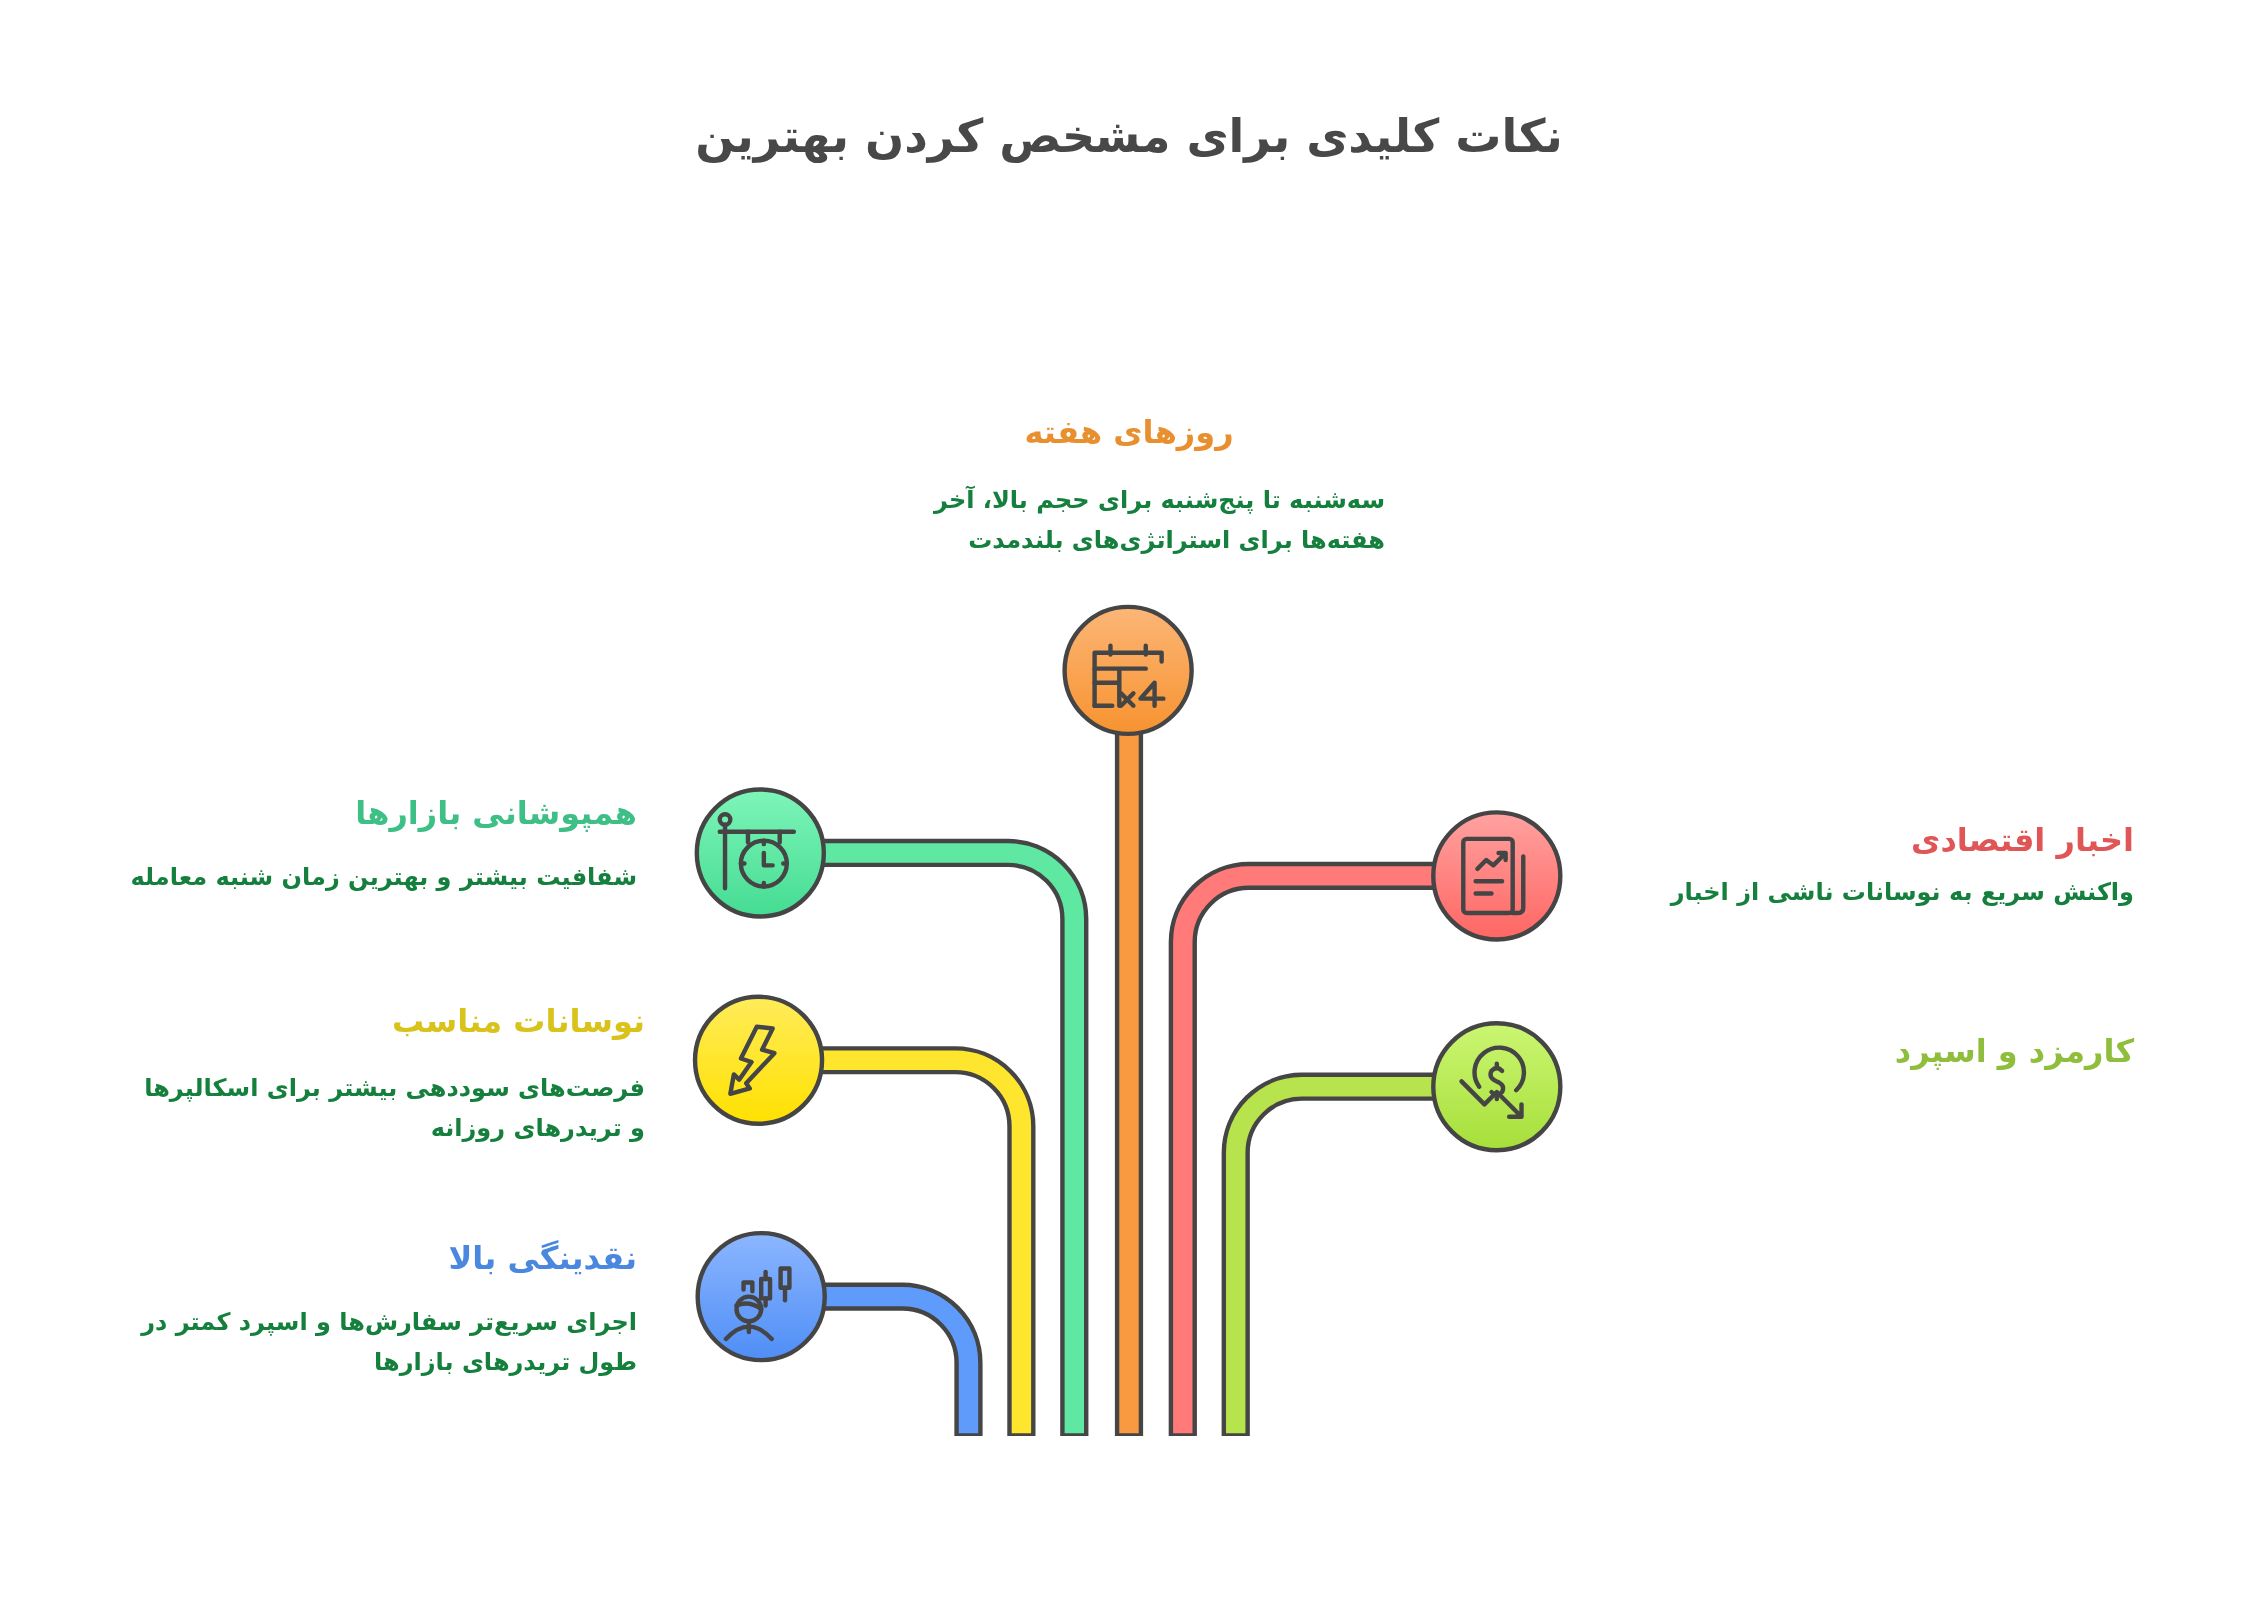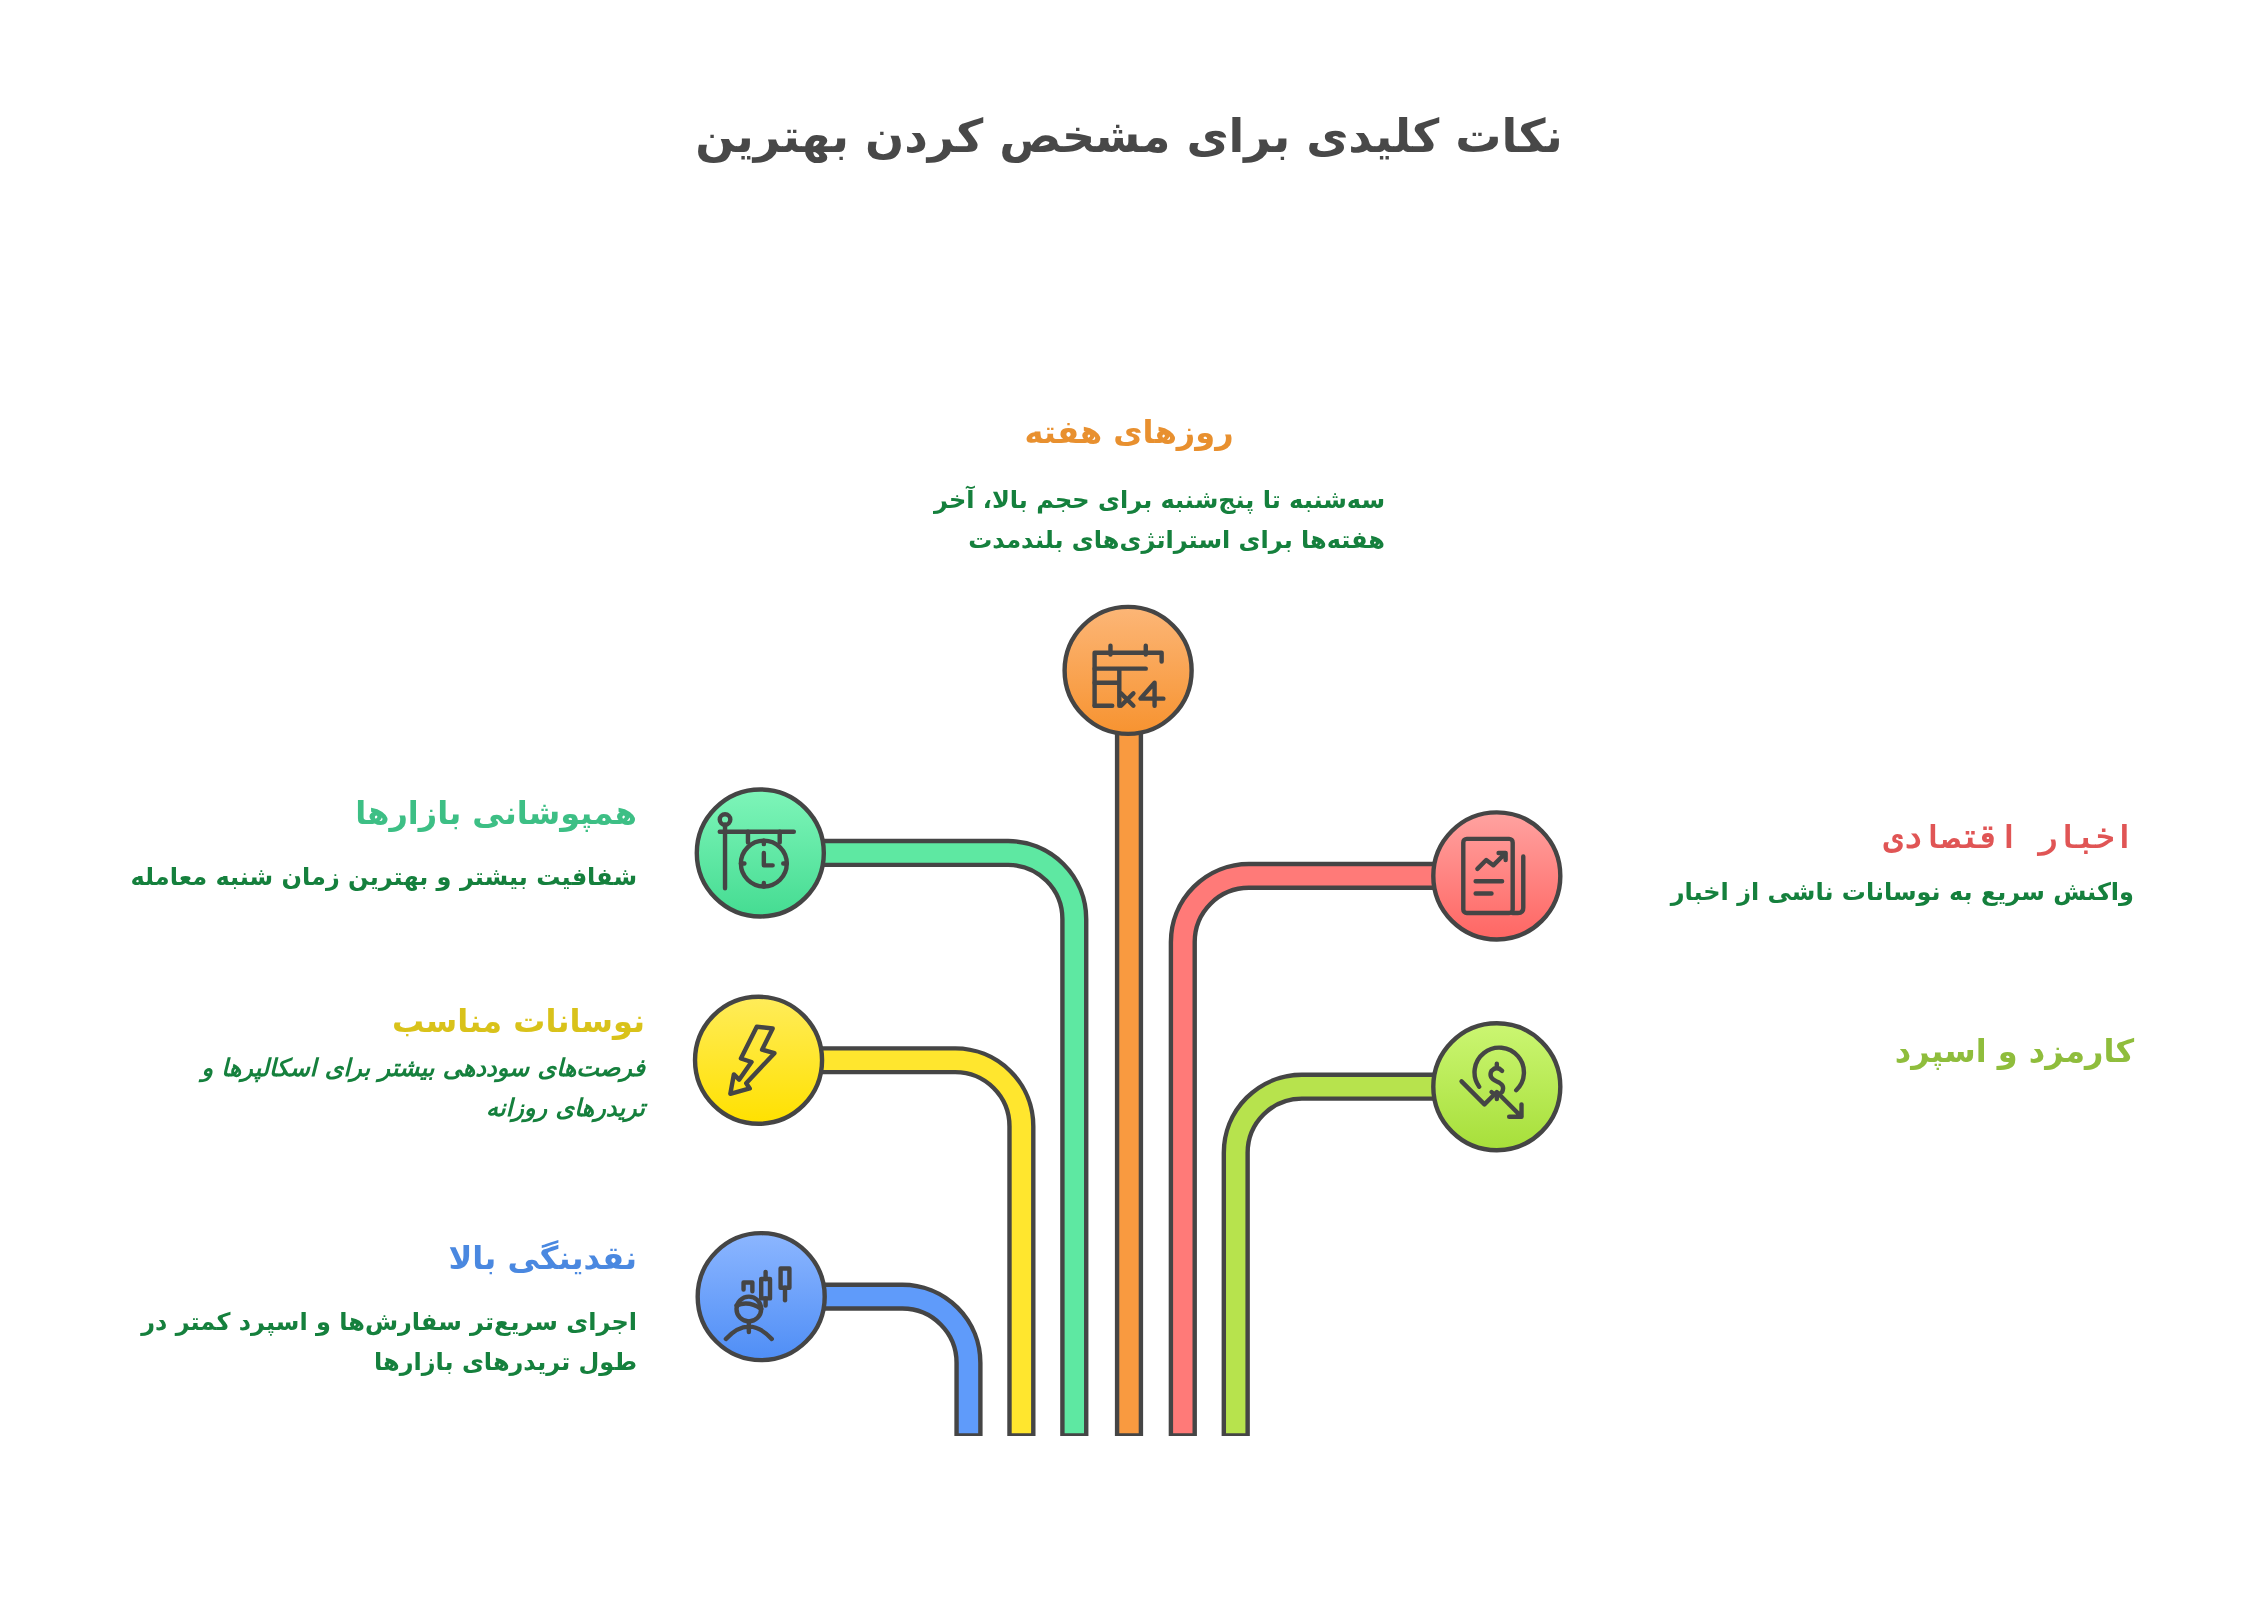--- a/index.html
+++ b/index.html
@@ -139,29 +139,29 @@
   <div class="desc">سه‌شنبه تا پنج‌شنبه برای حجم بالا، آخر هفته‌ها برای استراتژی‌های بلندمدت</div>
 </div>
 
 <div class="block left-block" style="left: 124px; top: 792px; width: 513px;">
   <div class="heading" style="color:#3dbf85;">همپوشانی بازارها</div>
   <div class="desc" style="margin-top:23px;">شفافیت بیشتر و بهترین زمان شنبه معامله</div>
 </div>
 
 <div class="block left-block" style="left: 132px; top: 1000px; width: 513px;">
   <div class="heading" style="color:#d9c21a;">نوسانات مناسب</div>
-  <div class="desc" style="margin-top:6px;font-style:italic;">فرصت‌های سوددهی بیشتر برای اسکالپرها و تریدرهای روزانه</div>
+  <div class="desc" style="margin-top:26px;">فرصت‌های سوددهی بیشتر برای اسکالپرها و تریدرهای روزانه</div>
 </div>
 
 <div class="block left-block" style="left: 124px; top: 1237px; width: 513px;">
   <div class="heading" style="color:#4a88e0;">نقدینگی بالا</div>
   <div class="desc" style="margin-top:23px;">اجرای سریع‌تر سفارش‌ها و اسپرد کمتر در طول تریدرهای بازارها</div>
 </div>
 
 <div class="block right-block" style="left: 1622px; top: 819px; width: 512px;">
-  <div class="heading" style="color:#e05555; display:inline-block;font-family:Liberation Mono, monospace;">اخبار اقتصادی</div>
+  <div class="heading" style="color:#e05555; display:inline-block;">اخبار اقتصادی</div>
   <div class="desc" style="margin-top:11px;">واکنش سریع به نوسانات ناشی از اخبار</div>
 </div>
 
 <div class="block right-block" style="left: 1622px; top: 1030px; width: 512px;">
   <div class="heading" style="color:#8fbd3c; display:inline-block;">کارمزد و اسپرد</div>
 </div>
 
 
 </body></html>

